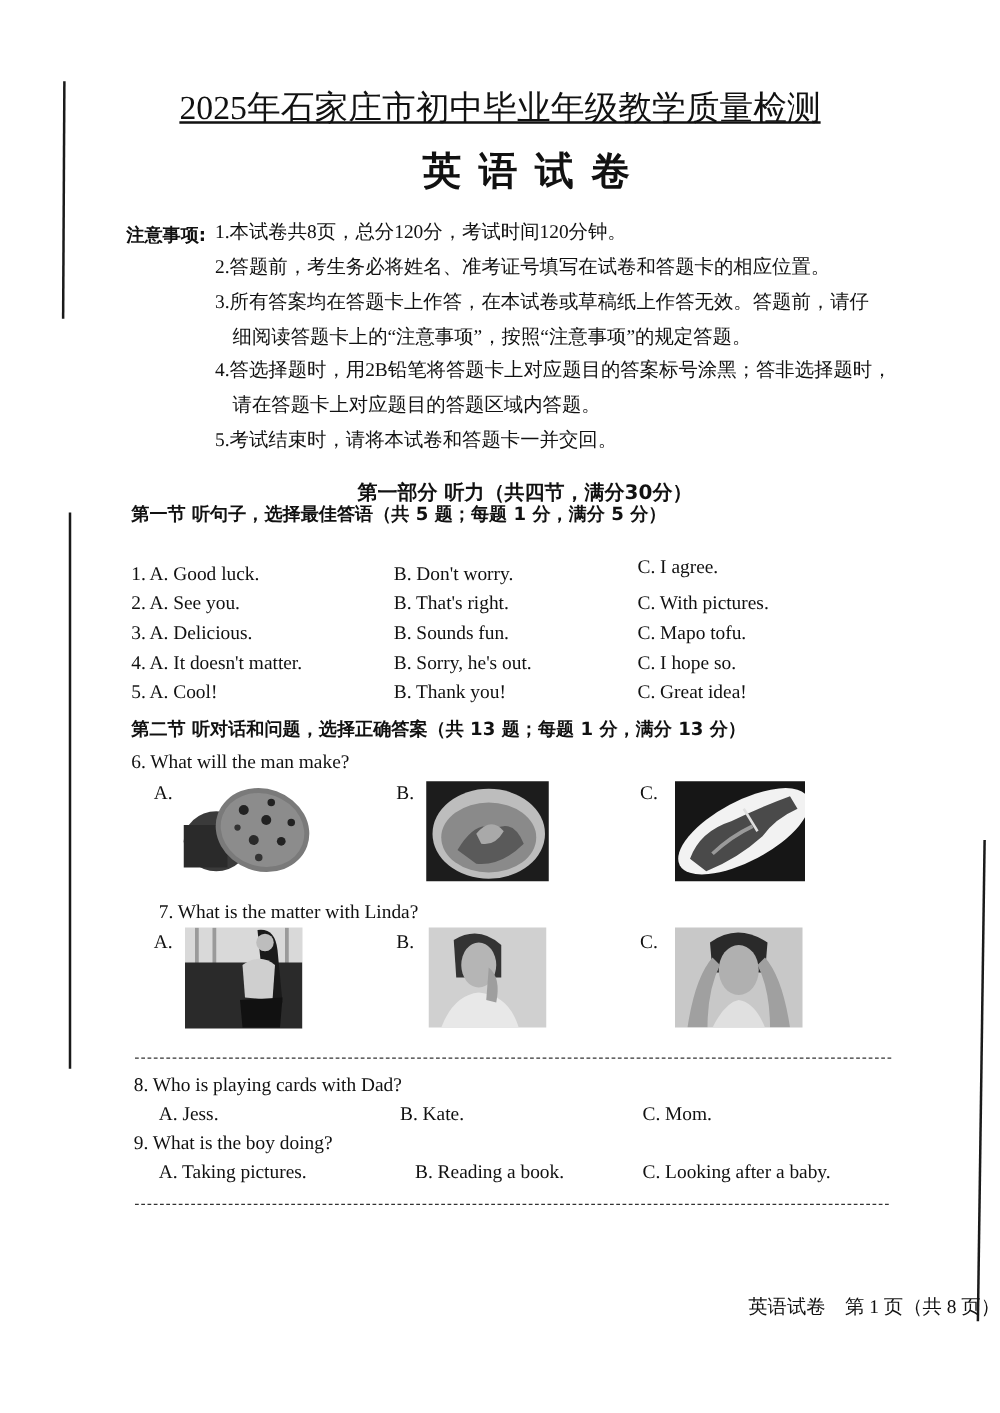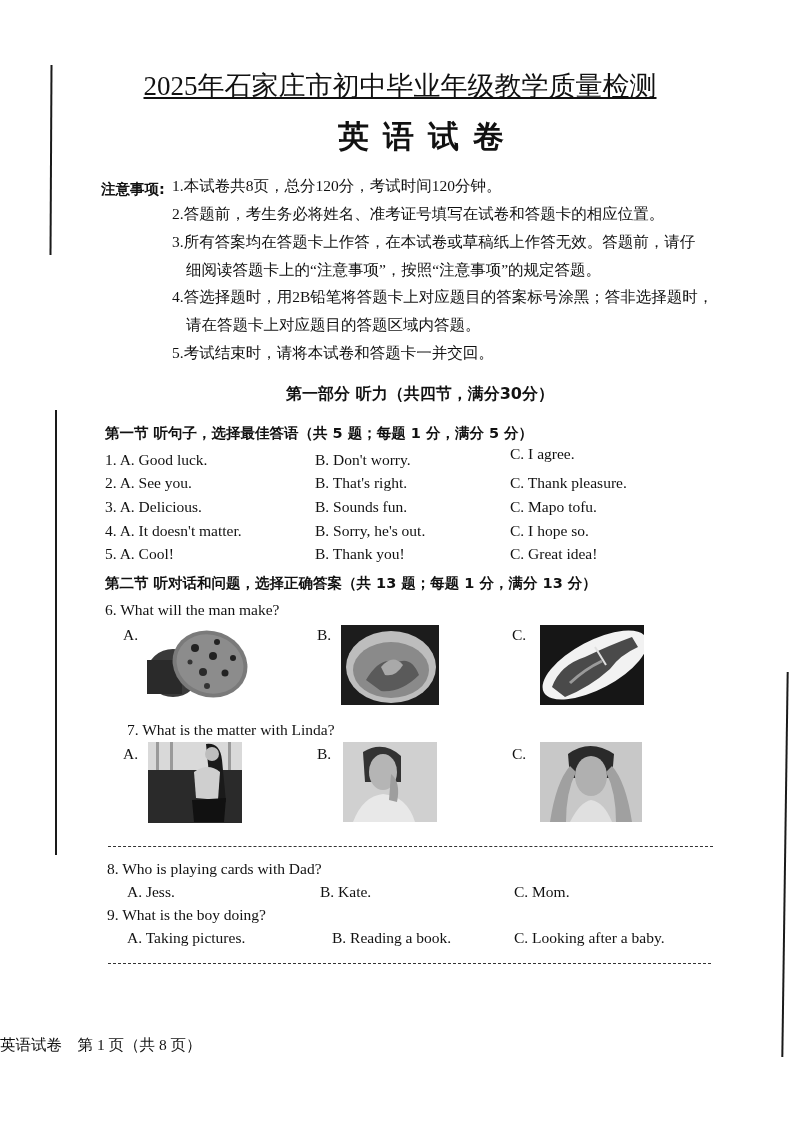--- a/index.html
+++ b/index.html
@@ -12,21 +12,21 @@
   .notes { font-size: 15.5px; line-height: 27.5px; }
   .note-label { position: absolute; left: 101px; font-weight: bold; font-family: "DejaVu Sans", sans-serif; font-size: 14.5px; }
   .note-line { position: absolute; white-space: nowrap; }
   .part-title { left: 0; width: 800px; text-align: center; top: 384px; font-size: 16px; font-weight: bold; font-family: "DejaVu Sans", sans-serif; padding-left: 20px; }
   .section-title { left: 105px; font-size: 14.5px; font-weight: bold; font-family: "DejaVu Sans", sans-serif; white-space: nowrap; }
   .opt { position: absolute; font-size: 15.5px; white-space: nowrap; }
   .q { position: absolute; font-size: 15.5px; white-space: nowrap; }
   .pic-label { position: absolute; font-size: 15.5px; }
   .pic { position: absolute; overflow: hidden; }
   .dash { position: absolute; height: 0; border-top: 1.5px dashed #333; }
-  .footer { left: 0; width: 800px; text-align: left; top: 1035px; font-size: 15.5px; }
+  .footer { left: 0; width: 800px; text-align: right; top: 1035px; font-size: 15.5px; }
 </style>
 </head>
 <body>
 
 <div class="margin-line" style="left:50px; top:65px; height:190px; transform:rotate(0.3deg);"></div>
 <div class="margin-line" style="left:55px; top:410px; height:445px;"></div>
 <div class="margin-line" style="left:784px; top:672px; height:385px; transform:rotate(0.8deg);"></div>
 
 <div class="abs title">2025年石家庄市初中毕业年级教学质量检测</div>
 <div class="abs subtitle">英语试卷</div>
@@ -36,30 +36,30 @@
   <div class="note-line" style="left:172px; top:172px;">1.本试卷共8页，总分120分，考试时间120分钟。</div>
   <div class="note-line" style="left:172px; top:200px;">2.答题前，考生务必将姓名、准考证号填写在试卷和答题卡的相应位置。</div>
   <div class="note-line" style="left:172px; top:228px;">3.所有答案均在答题卡上作答，在本试卷或草稿纸上作答无效。答题前，请仔</div>
   <div class="note-line" style="left:186px; top:256px;">细阅读答题卡上的“注意事项”，按照“注意事项”的规定答题。</div>
   <div class="note-line" style="left:172px; top:283px;">4.答选择题时，用2B铅笔将答题卡上对应题目的答案标号涂黑；答非选择题时，</div>
   <div class="note-line" style="left:186px; top:311px;">请在答题卡上对应题目的答题区域内答题。</div>
   <div class="note-line" style="left:172px; top:339px;">5.考试结束时，请将本试卷和答题卡一并交回。</div>
 </div>
 
 <div class="abs part-title">第一部分 听力（共四节，满分30分）</div>
-<div class="abs section-title" style="top:424px;text-align:right;">第一节 听句子，选择最佳答语（共 5 题；每题 1 分，满分 5 分）</div>
+<div class="abs section-title" style="top:402px;text-align:right;">第一节 听句子，选择最佳答语（共 5 题；每题 1 分，满分 5 分）</div>
 
 <div>
   <div class="opt" style="left:105px; top:451px;">1. A. Good luck.</div>
   <div class="opt" style="left:315px; top:451px;">B. Don't worry.</div>
   <div class="opt" style="left:510px; top:445px;">C. I agree.</div>
 
   <div class="opt" style="left:105px; top:474px;">2. A. See you.</div>
   <div class="opt" style="left:315px; top:474px;">B. That's right.</div>
-  <div class="opt" style="left:510px; top:474px;">C. Thank pleasure.</div>
+  <div class="opt" style="left:510px; top:474px;">C. With pictures.</div>
 
   <div class="opt" style="left:105px; top:498px;">3. A. Delicious.</div>
   <div class="opt" style="left:315px; top:498px;">B. Sounds fun.</div>
   <div class="opt" style="left:510px; top:498px;">C. Mapo tofu.</div>
 
   <div class="opt" style="left:105px; top:522px;">4. A. It doesn't matter.</div>
   <div class="opt" style="left:315px; top:522px;">B. Sorry, he's out.</div>
   <div class="opt" style="left:510px; top:522px;">C. I hope so.</div>
 
   <div class="opt" style="left:105px; top:545px;">5. A. Cool!</div>

